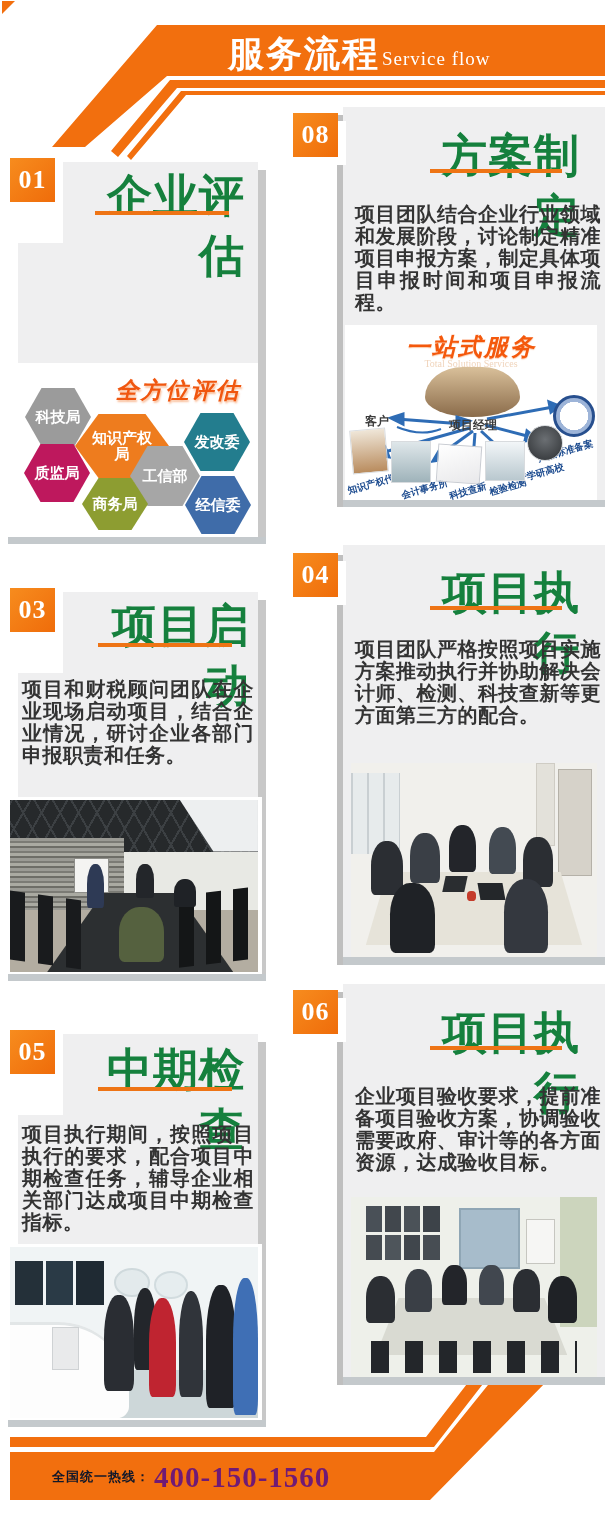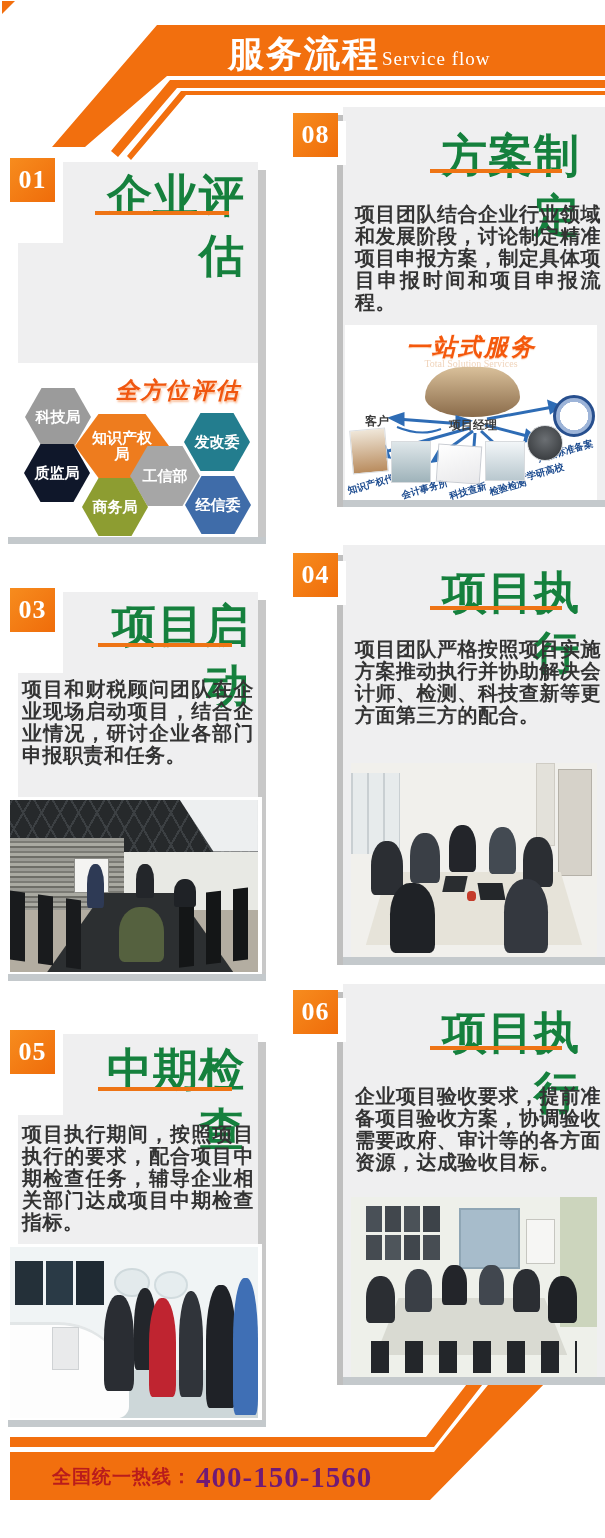--- a/index.html
+++ b/index.html
@@ -36,21 +36,21 @@
           letter-spacing:2px;text-align:center;text-shadow:0 1px 1px rgba(244,120,40,.4);}
   .svcsub{color:#f0d4bb;font-size:10px;text-align:center;}
   .svc-role{color:#3b3b3b;font-weight:700;font-size:12px;}
   .svc-label{color:#1c4b8f;font-weight:700;font-size:9.5px;white-space:nowrap;
              transform:rotate(-16deg);}
   .thumb{border:1px solid #d8dbde;z-index:1;}
   
   .photo{overflow:hidden;z-index:2;}
   .blob{border-radius:45% 45% 12% 12%;}
   
-  .ft-label{color:#b91c1c;font-weight:700;font-size:19px;letter-spacing:1px;}
+  .ft-label{color:#0f172a;font-weight:700;font-size:13px;letter-spacing:1px;}
   .ft-phone{color:#701a75;font-weight:700;font-size:29px;letter-spacing:1px;}
 </style>
 </head>
 <body>
 
 <div id="page">
 
   <div class="abs band" style="left:0;top:0;width:605px;height:160px;
               clip-path:polygon(157px 25px,605px 25px,605px 76px,167px 76px,85px 147px,52px 147px);"></div>
   <div class="abs band" style="left:0;top:0;width:20px;height:18px;clip-path:polygon(2px 1px,15px 1px,2px 14px);"></div>
@@ -65,23 +65,23 @@
   <div class="abs card notch" style="left:18px;top:162px;width:240px;height:201px;"></div>
   <div class="abs shadow-v" style="left:258px;top:170px;width:8px;height:374px;"></div>
   <div class="abs ctitle" style="left:75px;top:166px;width:170px;">企业评估</div>
   <div class="abs uline" style="left:95px;top:211px;width:134px;"></div>
 
   <div class="abs imgblock" style="left:8px;top:363px;width:250px;height:174px;">
     <div class="abs hexttl" style="left:95px;top:12px;width:150px;">全方位评估</div>
     <div class="abs hex" style="left: 17px; top: 25px; width: 66px; height: 58px; z-index: 1; background-color: rgb(155, 155, 155);">科技局</div>
     <div class="abs hex" style="left: 67px; top: 51px; width: 74px; height: 64px; z-index: 2; padding: 0px 10px; background-color: rgb(238, 124, 30);">知识产权局</div>
     <div class="abs hex" style="left: 176px; top: 50px; width: 66px; height: 58px; z-index: 1; background-color: rgb(35, 125, 142);">发改委</div>
-    <div class="abs hex" style="left: 16px; top: 81px; width: 66px; height: 58px; z-index: 1; background-color: #0f172a;">质监局</div>
+    <div class="abs hex" style="left: 16px; top: 81px; width: 66px; height: 58px; z-index: 1; background-color: #be185d;">质监局</div>
     <div class="abs hex" style="left: 122px; top: 83px; width: 70px; height: 60px; z-index: 3; background-color: rgb(166, 166, 166);">工信部</div>
-    <div class="abs hex" style="left: 74px; top: 115px; width: 66px; height: 58px; z-index: 3; background-color: rgb(141, 157, 49);">商务局</div>
+    <div class="abs hex" style="left: 74px; top: 115px; width: 66px; height: 52px; z-index: 3; background-color: rgb(141, 157, 49);">商务局</div>
     <div class="abs hex" style="left: 177px; top: 113px; width: 66px; height: 58px; z-index: 1; background-color: rgb(63, 108, 169);">经信委</div>
   </div>
   <div class="abs shadow-h" style="left:8px;top:537px;width:258px;height:7px;"></div>
 
   <div class="abs numsq" style="left:293px;top:113px;">08</div>
   <div class="abs shadow-v" style="left:337px;top:115px;width:6px;height:392px;background:#bfbfbf;"></div>
   <div class="abs card" style="left:343px;top:107px;width:262px;height:400px;"></div>
   <div class="abs ctitle" style="left:420px;top:126px;width:160px;">方案制定</div>
   <div class="abs uline" style="left:430px;top:169px;width:132px;"></div>
   <div class="abs cbody" style="left:355px;top:203px;width:246px;">项目团队结合企业行业领域和发展阶段，讨论制定精准项目申报方案，制定具体项目申报时间和项目申报流程。</div>

